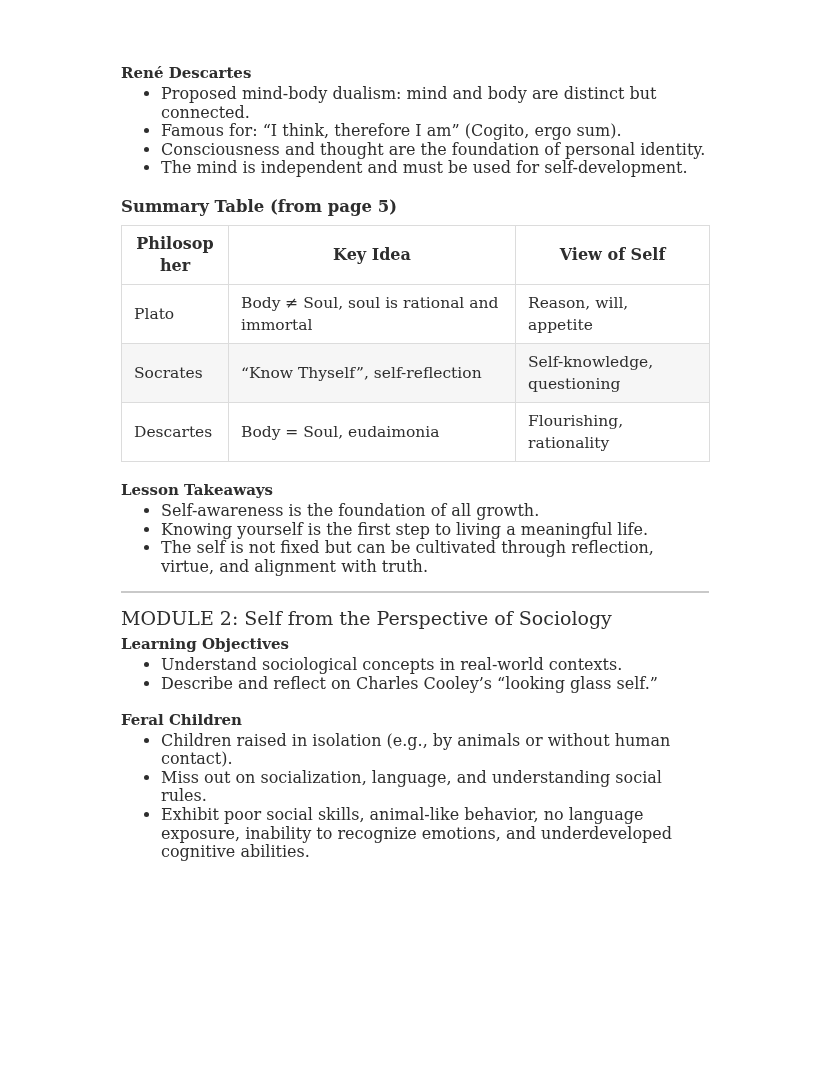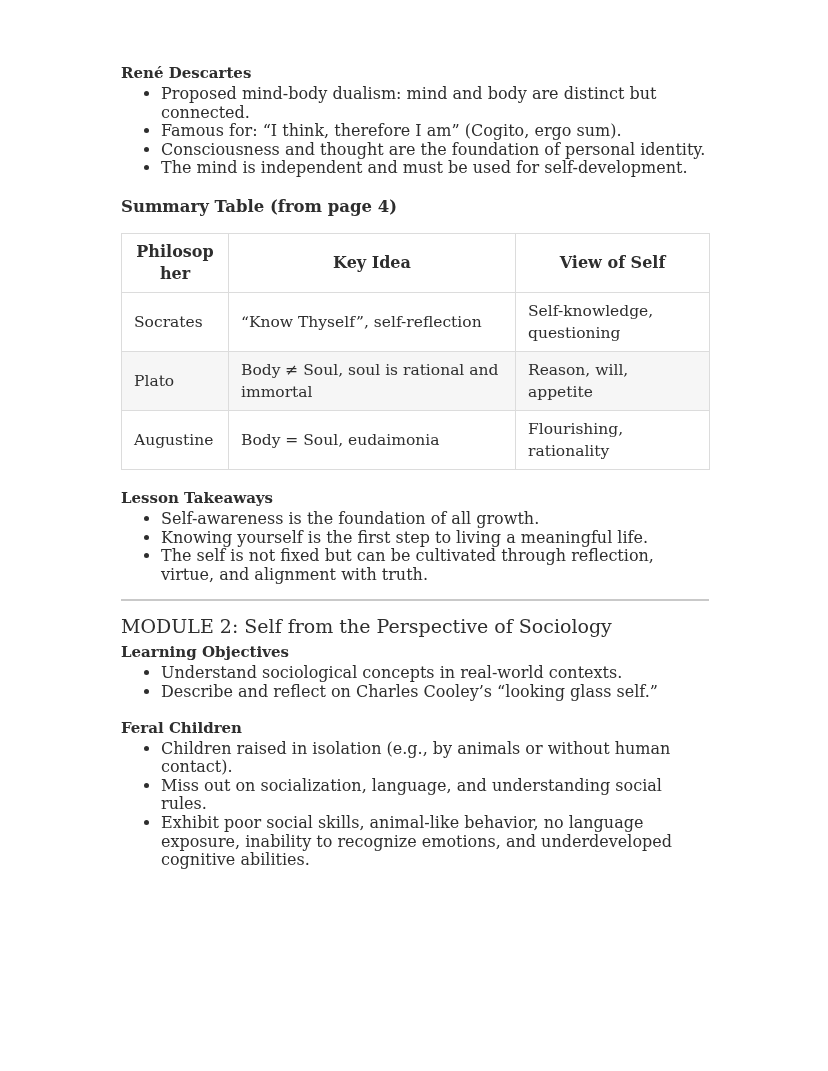--- a/index.html
+++ b/index.html
@@ -34,21 +34,21 @@
     line-height: 18.6px;
   }
   .sect { margin-top: 17px; }
   .h-summary {
     font-size: 16.5px;
     font-weight: bold;
     line-height: 20px;
     margin: 19px 0 0 0;
   }
   table.summary {
-    margin-top: 16px;
+    margin-top: 8px;
     width: 588px;
     border-collapse: collapse;
     table-layout: fixed;
   }
   table.summary th, table.summary td {
     border: 1px solid #dcdcdc;
     font-size: 15.5px;
     line-height: 22px;
     padding: 7px 12px;
     vertical-align: middle;
@@ -99,48 +99,48 @@
     <div>
       <p class="subhead">René Descartes</p>
       <ul class="bullets">
           <li>Proposed mind-body dualism: mind and body are distinct but connected.</li>
           <li>Famous for: “I think, therefore I am” (Cogito, ergo sum).</li>
           <li>Consciousness and thought are the foundation of personal identity.</li>
           <li>The mind is independent and must be used for self-development.</li>
         </ul>
     </div>
 
-    <p class="h-summary">Summary Table (from page 4)</p>
+    <p class="h-summary">Summary Table (from page 5)</p>
 
     <table class="summary">
       <colgroup>
           <col class="c1">
           <col class="c2">
           <col class="c3">
         </colgroup>
       <thead>
         <tr>
           <th>Philosopher</th>
           <th>Key Idea</th>
           <th>View of Self</th>
         </tr>
       </thead>
       <tbody>
           <tr>
+          <td>Plato</td>
+          <td>Body ≠ Soul, soul is rational and immortal</td>
+          <td>Reason, will, appetite</td>
+        </tr>
+          <tr>
           <td>Socrates</td>
           <td>“Know Thyself”, self-reflection</td>
           <td>Self-knowledge, questioning</td>
         </tr>
           <tr>
-          <td>Plato</td>
-          <td>Body ≠ Soul, soul is rational and immortal</td>
-          <td>Reason, will, appetite</td>
-        </tr>
-          <tr>
-          <td>Augustine</td>
+          <td>Descartes</td>
           <td>Body = Soul, eudaimonia</td>
           <td>Flourishing, rationality</td>
         </tr>
         </tbody>
     </table>
 
     <div class="sect" style="margin-top:19px;">
       <p class="subhead">Lesson Takeaways</p>
       <ul class="bullets">
           <li>Self-awareness is the foundation of all growth.</li>

